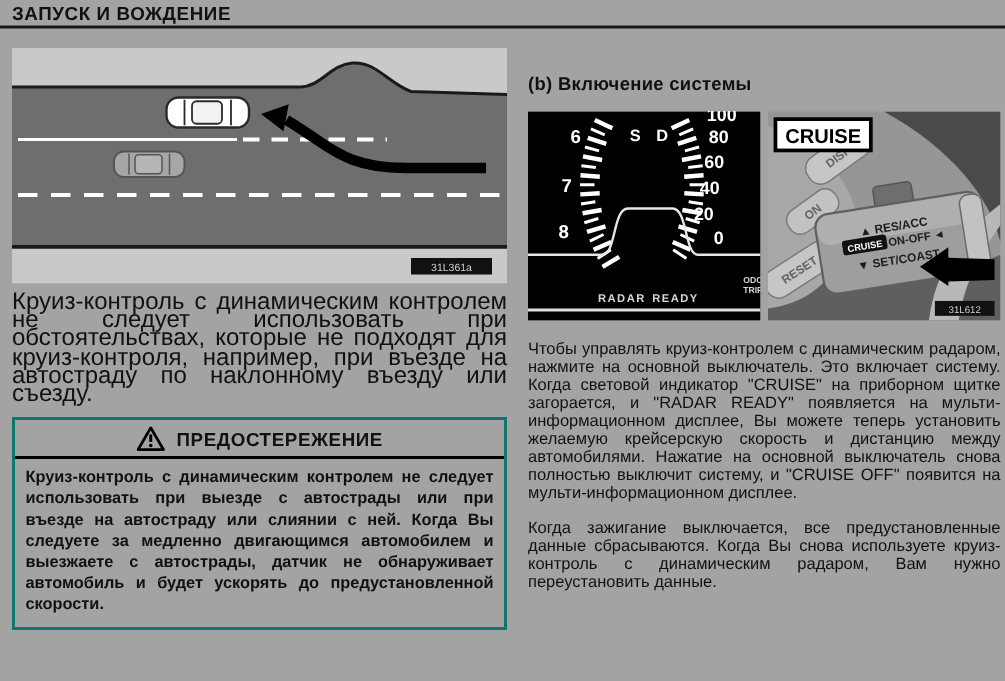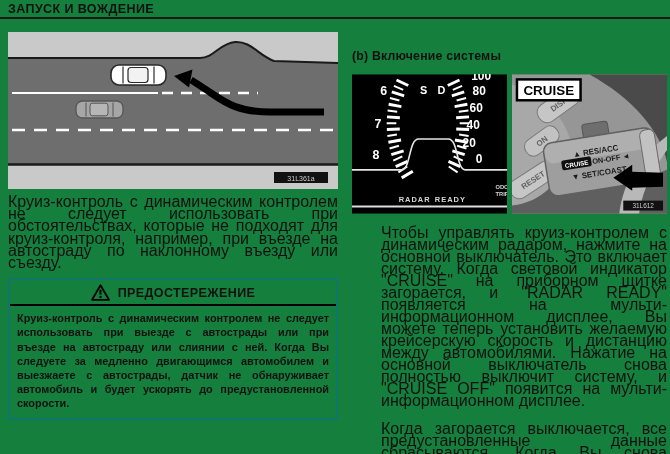--- a/index.html
+++ b/index.html
@@ -1,33 +1,33 @@
 <!DOCTYPE html>
 <html><head>
 <meta charset="utf-8">
 <style>
   html,body{margin:0;padding:0;background:#fff;}
-  .page{position:relative;width:670px;height:454px;background:#15803d;overflow:hidden;
+  .page{position:relative;width:670px;height:454px;background:#a3a3a3;overflow:hidden;
         font-family:"Liberation Sans",sans-serif;color:#111;}
   .pg-title{position:absolute;left:8px;top:2px;font-size:12.5px;font-weight:bold;letter-spacing:.4px;}
   .pg-rule{position:absolute;left:0;top:17px;width:670px;height:0;border-top:2px solid #161616;}
   .col-left{position:absolute;left:8px;top:32px;width:330px;}
   .col-right{position:absolute;left:352px;top:49px;width:315px;}
   .fig-road{width:330px;height:157px;display:block;}
   .intro{margin-top:7px;font-size:16px;line-height:12.2px;text-align:justify;}
   .warnbox{margin-top:9px;border:2px solid #0f766e;}
   .warnhead{display:flex;align-items:center;justify-content:center;gap:8px;
             padding:4px 0 3px;border-bottom:2px solid #000;}
   .warnhead .t{font-size:12.5px;font-weight:bold;letter-spacing:.4px;}
   .warnbody{padding:5px 7px 7px;font-size:10.9px;line-height:14.2px;font-weight:bold;
             text-align:justify;word-spacing:1.5px;}
   .sec-head{font-size:12.3px;font-weight:bold;letter-spacing:.2px;}
   .fig-cruise{margin-top:11px;display:flex;gap:5px;}
   .fig-cruise svg{display:block;}
-  .para{margin-top:9px;font-size:16px;line-height:12px;text-align:justify;margin-left:29px;}
+  .para{margin-top:9px;font-size:11px;line-height:12px;text-align:justify;}
   .para.first{margin-top:13px;}
   svg text{font-family:"Liberation Sans",sans-serif;}
 </style>
 </head>
 <body>
 
 <div class="page">
 
   <div class="pg-title">ЗАПУСК И ВОЖДЕНИЕ</div>
   <div class="pg-rule"></div>
@@ -183,16 +183,16 @@
         <g>
           <rect x="5" y="5" width="64" height="21" fill="#ffffff" stroke="#000000" stroke-width="2.5"></rect>
           <text x="37" y="21" text-anchor="middle" font-size="13.5" font-weight="bold" fill="#000000">CRUISE</text>
         </g>
         <rect x="112" y="127" width="40" height="10" fill="#111111"></rect>
         <text x="132" y="134.8" text-anchor="middle" font-size="6.5" fill="#cfcfcf">31L612</text>
       </svg>
     </div>
 
     <p class="para first">Чтобы управлять круиз-контролем с динамическим радаром, нажмите на основной выключатель. Это включает систему. Когда световой индикатор "CRUISE" на приборном щитке загорается, и "RADAR READY" появляется на мульти-информационном дисплее, Вы можете теперь установить желаемую крейсерскую скорость и дистанцию между автомобилями. Нажатие на основной выключатель снова полностью выключит систему, и "CRUISE OFF" появится на мульти-информационном дисплее.</p>
-    <p class="para">Когда загорается выключается, все предустановленные данные сбрасываются. Когда Вы снова используете круиз-контроль с динамическим радаром, Вам нужно переустановить данные.</p>
+    <p class="para">Когда зажигание выключается, все предустановленные данные сбрасываются. Когда Вы снова используете круиз-контроль с динамическим радаром, Вам нужно переустановить данные.</p>
   </div>
 
 </div>
 
 </body></html>

